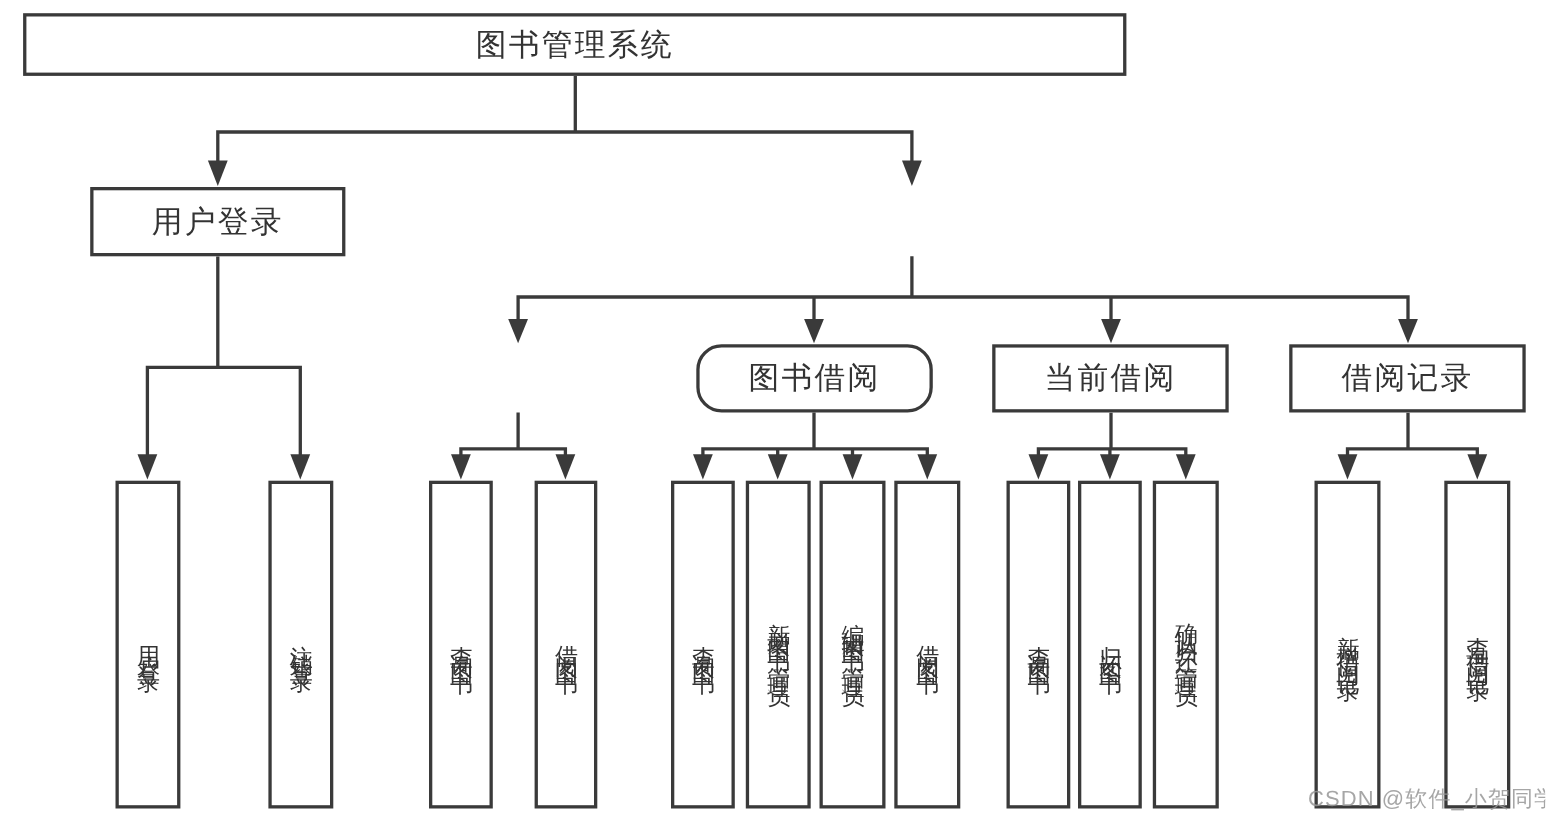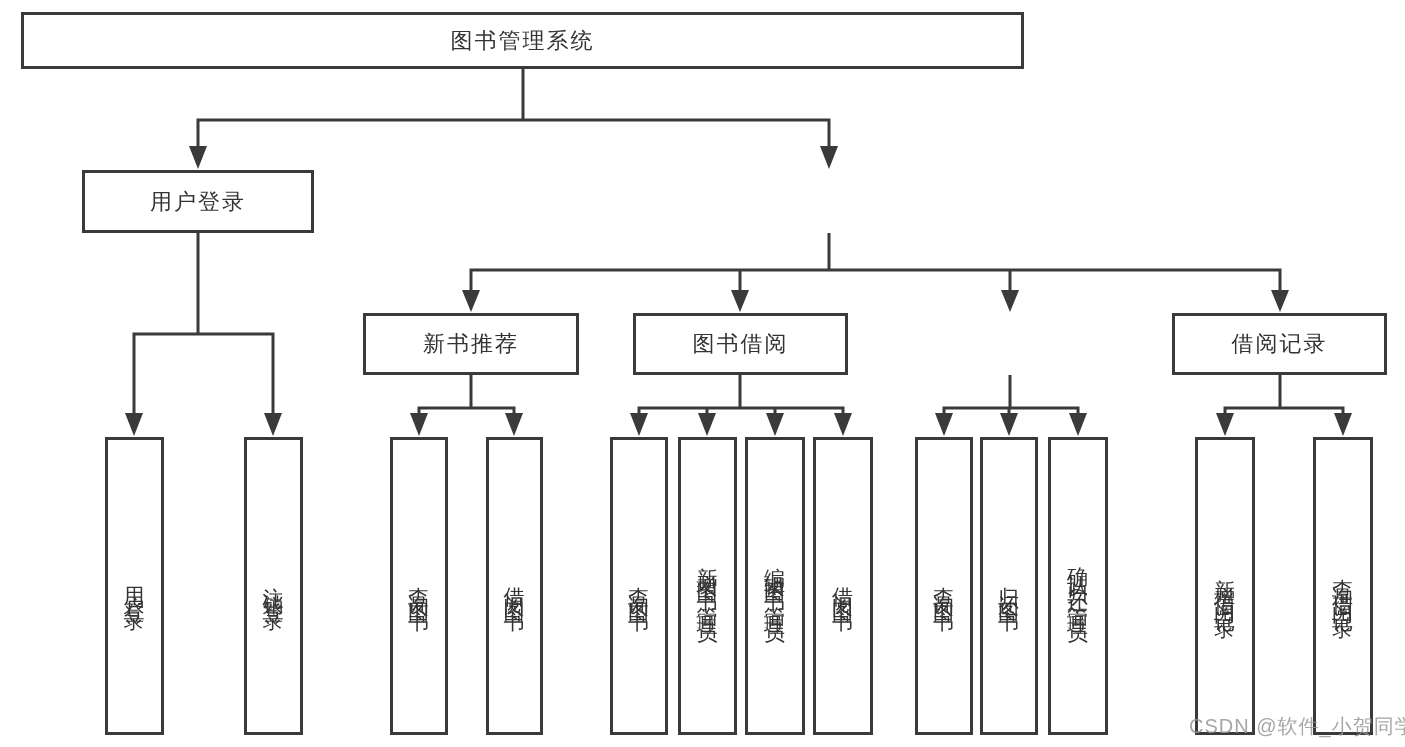--- a/index.html
+++ b/index.html
@@ -15,21 +15,21 @@
   .node{
     position:absolute;
     box-sizing:border-box;
     border:3px solid #3a3a3a;
     background:#ffffff;
     display:flex;
     align-items:center;
     justify-content:center;
     z-index:2;
   }
-  .hnode{font-size:22px;letter-spacing:2px;}
+  .hnode{font-size:28px;letter-spacing:2px;}
   .vnode span{
     writing-mode:vertical-rl;
     text-orientation:mixed;
     font-size:21px;
     letter-spacing:8px;
     line-height:1;
     white-space:nowrap;
   }
   .watermark{
     position:absolute;
@@ -86,25 +86,25 @@
   </svg>
 
   <div class="node hnode" style="left:21px;top:12px;width:1003px;height:57px;">
     <span>图书管理系统</span>
   </div>
 
   <div class="node hnode" style="left:82px;top:170px;width:232px;height:63px;">
     <span>用户登录</span>
   </div>
 
-  <div class="node hnode" style="left:363px;top:313px;width:216px;height:62px;">
-    <span>新书推荐</span>
+  <div class="node hnode" style="left:633px;top:313px;width:215px;height:62px;border-radius:23px;">
+    <span>图书借阅</span>
   </div>
-  <div class="node hnode" style="left:633px;top:313px;width:215px;height:62px;">
-    <span>图书借阅</span>
+  <div class="node hnode" style="left:902px;top:313px;width:215px;height:62px;">
+    <span>当前借阅</span>
   </div>
   <div class="node hnode" style="left:1172px;top:313px;width:215px;height:62px;">
     <span>借阅记录</span>
   </div>
 
   <div class="node vnode" style="left:105px;top:437px;width:59px;height:298px;">
     <span>用户登录</span>
   </div>
   <div class="node vnode" style="left:244px;top:437px;width:59px;height:298px;">
     <span>注销登录</span>

